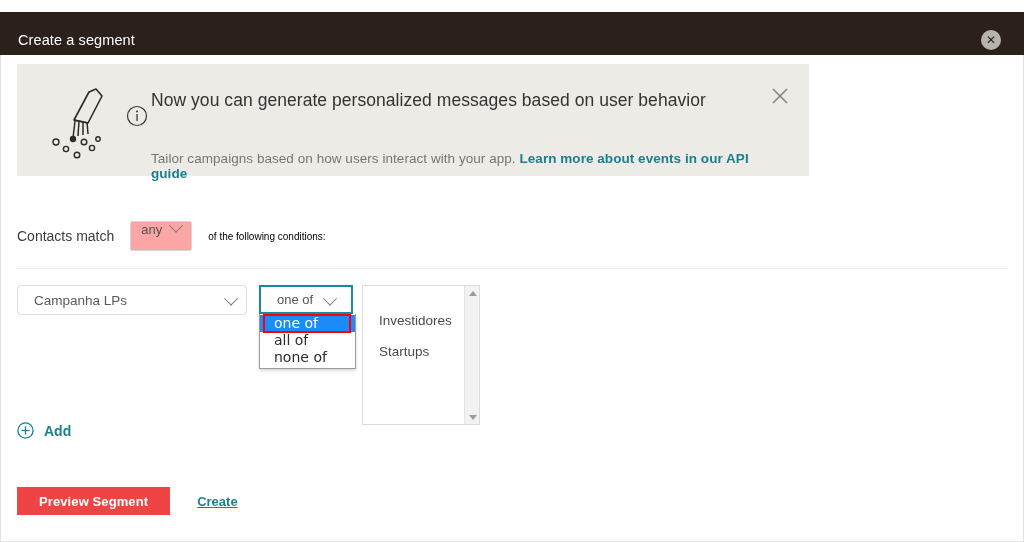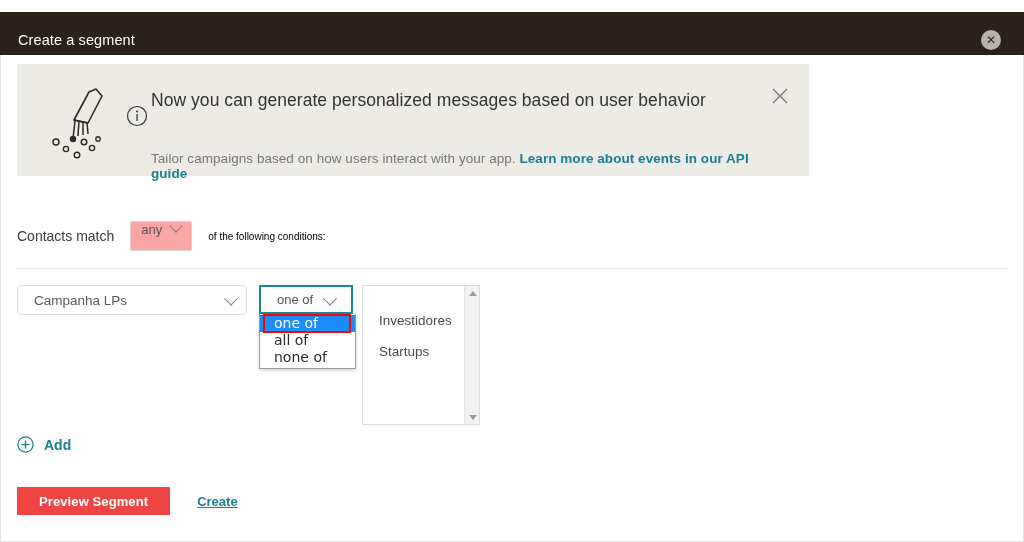--- a/index.html
+++ b/index.html
@@ -322,21 +322,21 @@
     width: 0; height: 0;
     border-left: 4px solid transparent;
     border-right: 4px solid transparent;
     border-top: 5px solid #9b9b9b;
   }
 
   
   .add-row {
     position: absolute;
     left: 16px;
-    top: 381px;
+    top: 367px;
     display: flex;
     align-items: center;
     cursor: pointer;
   }
   .add-icon {
     width: 17px;
     height: 17px;
     margin-right: 10px;
   }
   .add-label {

